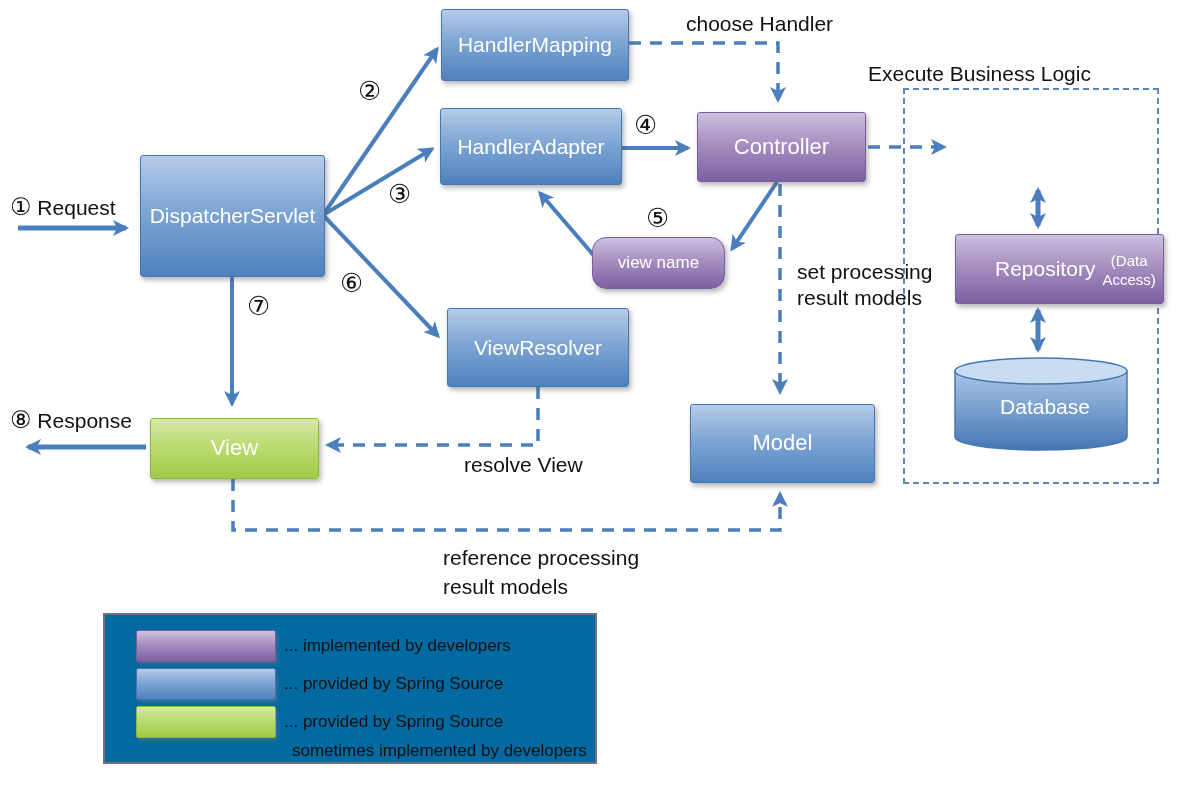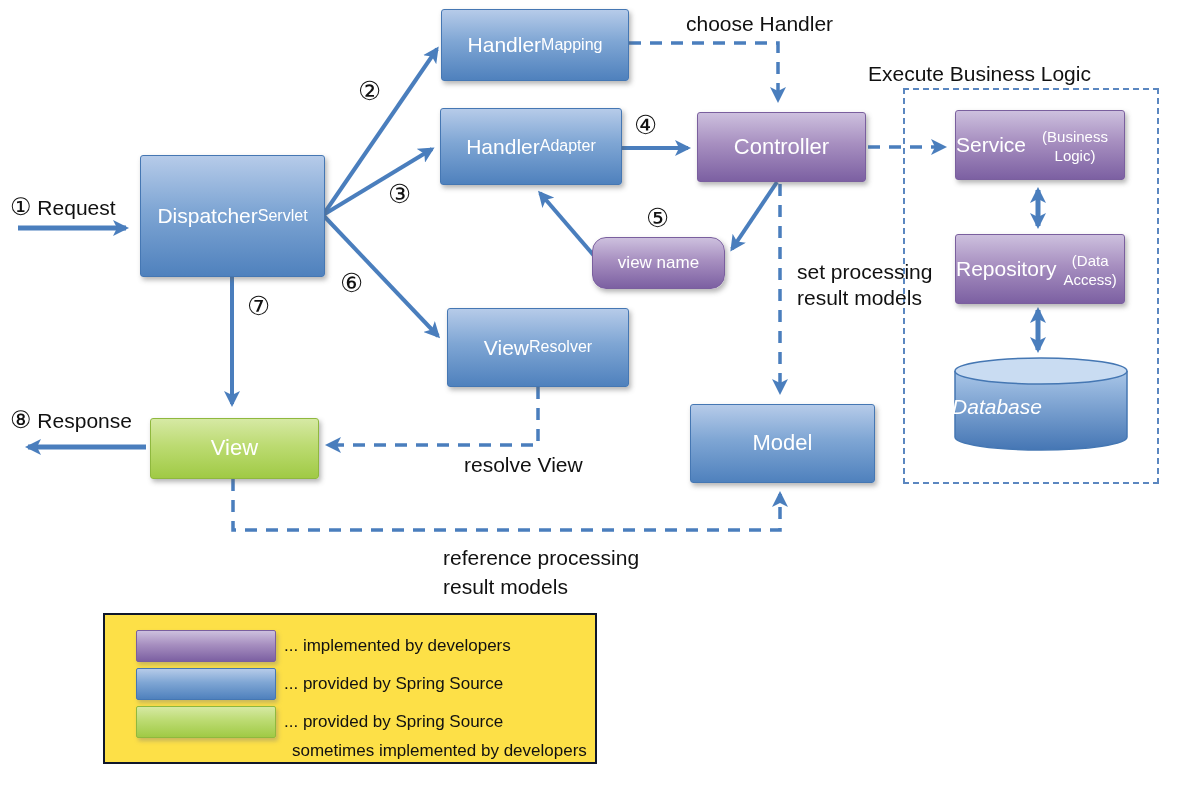--- a/index.html
+++ b/index.html
@@ -11,30 +11,30 @@
   .node{
     position:absolute;display:flex;flex-direction:row;align-items:center;justify-content:center;
     color:#ffffff;text-align:center;border-radius:3px;
     box-shadow:2px 3px 5px rgba(90,90,90,0.45);
     line-height:1.3;
   }
   .node.blue{background:linear-gradient(180deg,#b6cbe9 0%,#7fa6d4 45%,#4f81bd 100%);border:1px solid #4577b3;}
   .node.purple{background:linear-gradient(180deg,#cdc0de 0%,#a78fc0 45%,#7c60a2 100%);border:1px solid #7a5f9e;}
   .node.green{background:linear-gradient(180deg,#d6e9a4 0%,#bcdb72 45%,#a0ca45 100%);border:1px solid #8fb83e;}
   .node .l1{font-size:21px;}
-  .node .l2{font-size:16px;}
+  .node .l2{font-size:21px;}
   .node .sub{font-size:15px;margin-top:2px;}
   .node.small{border-radius:14px;}
   .node.small .l1{font-size:17px;}
   .bizbox{position:absolute;border:2px dashed #5b87c0;background:transparent;}
   .lbl{position:absolute;color:#111111;font-size:21px;white-space:nowrap;}
   .lbl .nm{font-size:24px;}
   .stepnum{position:absolute;color:#111111;font-size:26px;line-height:1;}
   .dbtext{position:absolute;color:#ffffff;font-size:21px;text-align:center;}
-  .legend{position:absolute;border:2px solid #0f172a;background:#fde047;text-decoration:underline;}
+  .legend{position:absolute;border:2px solid #737373;background:#0369a1;text-decoration:underline;}
   .swatch{position:absolute;width:138px;height:30px;border-radius:2px;box-shadow:2px 3px 4px rgba(120,120,120,0.4);}
   .swatch.purple{background:linear-gradient(180deg,#cdc0de 0%,#a78fc0 45%,#7c60a2 100%);border:1px solid #7a5f9e;}
   .swatch.blue{background:linear-gradient(180deg,#b6cbe9 0%,#7fa6d4 45%,#4f81bd 100%);border:1px solid #4577b3;}
   .swatch.green{background:linear-gradient(180deg,#d6e9a4 0%,#bcdb72 45%,#a0ca45 100%);border:1px solid #8fb83e;}
   .legtext{position:absolute;color:#111111;font-size:17px;white-space:nowrap;}
 </style>
 </head>
 <body>
 
 <div id="canvas">
@@ -95,31 +95,27 @@
   </div>
 
   <div class="node purple small" style="left:592px;top:237px;width:131px;height:50px;">
     <span class="l1">view name</span>
   </div>
 
   <div class="node purple" style="left:697px;top:112px;width:167px;height:68px;">
     <span class="l1" style="font-size:22px;">Controller</span>
   </div>
 
-  <div class="node purple" style="left:955px;top:110px;width:168px;height:68px;">
-    <span class="l1">Service</span>
-    <span class="sub">(Business Logic)</span>
-  </div>
 
-  <div class="node purple" style="left:955px;top:234px;width:168px;height:68px;">
+  <div class="node purple" style="left:955px;top:234px;width:168px;height:68px;padding-left:39px;">
     <span class="l1">Repository</span>
     <span class="sub">(Data Access)</span>
   </div>
 
-  <div class="dbtext" style="left:907px;top:395px;width:180px;font-style:italic;">Database</div>
+  <div class="dbtext" style="left:955px;top:395px;width:180px;">Database</div>
 
   <div class="node blue" style="left:690px;top:404px;width:183px;height:77px;">
     <span class="l1" style="font-size:22px;">Model</span>
   </div>
 
   <div class="node green" style="left:150px;top:418px;width:167px;height:59px;">
     <span class="l1" style="font-size:22px;">View</span>
   </div>
 
   <div class="node blue" style="left:447px;top:308px;width:180px;height:77px;">

